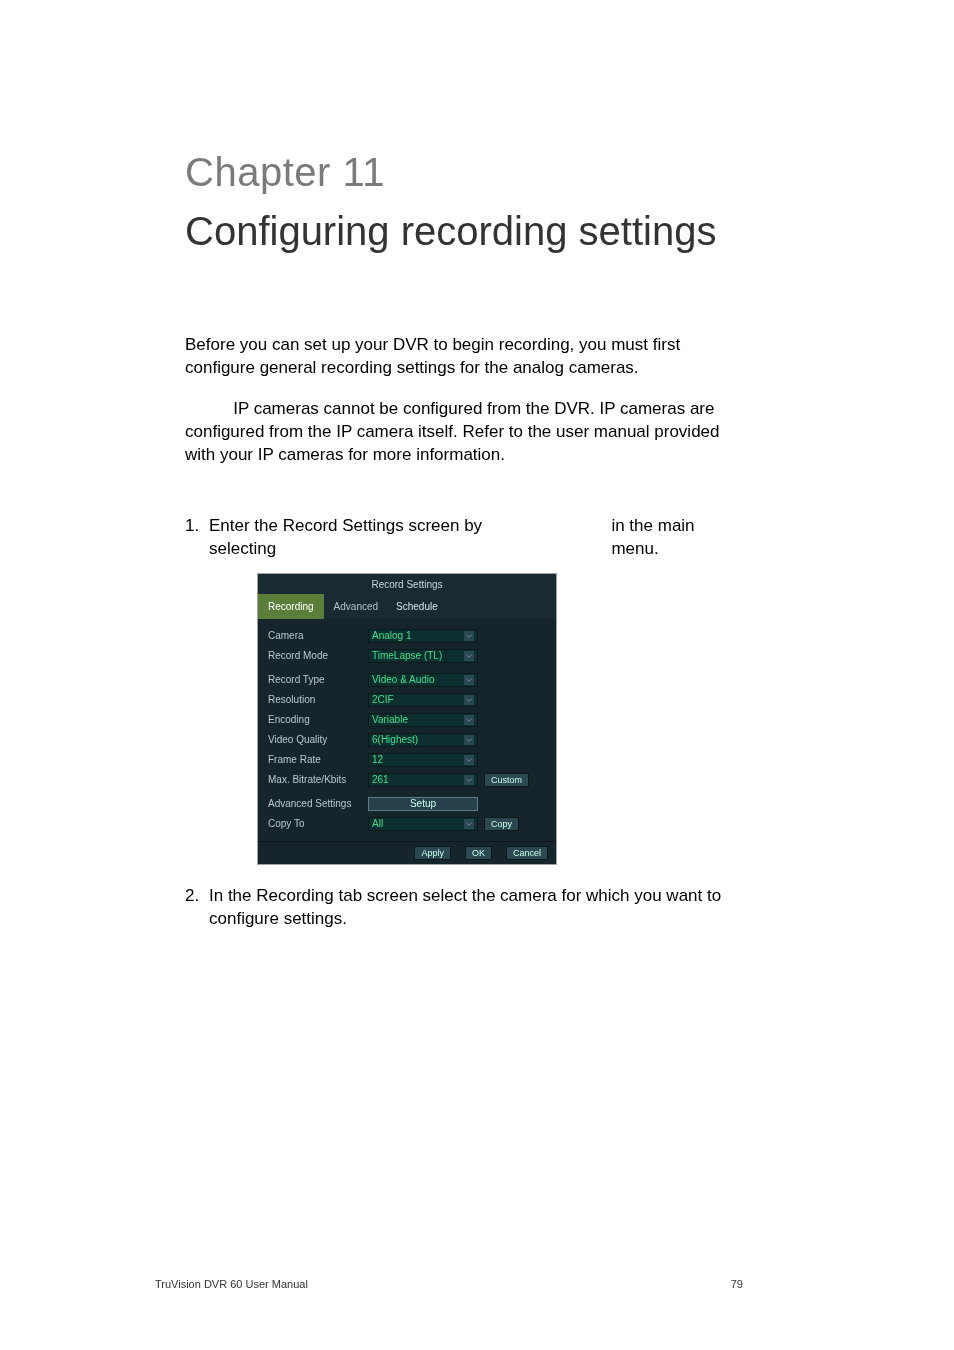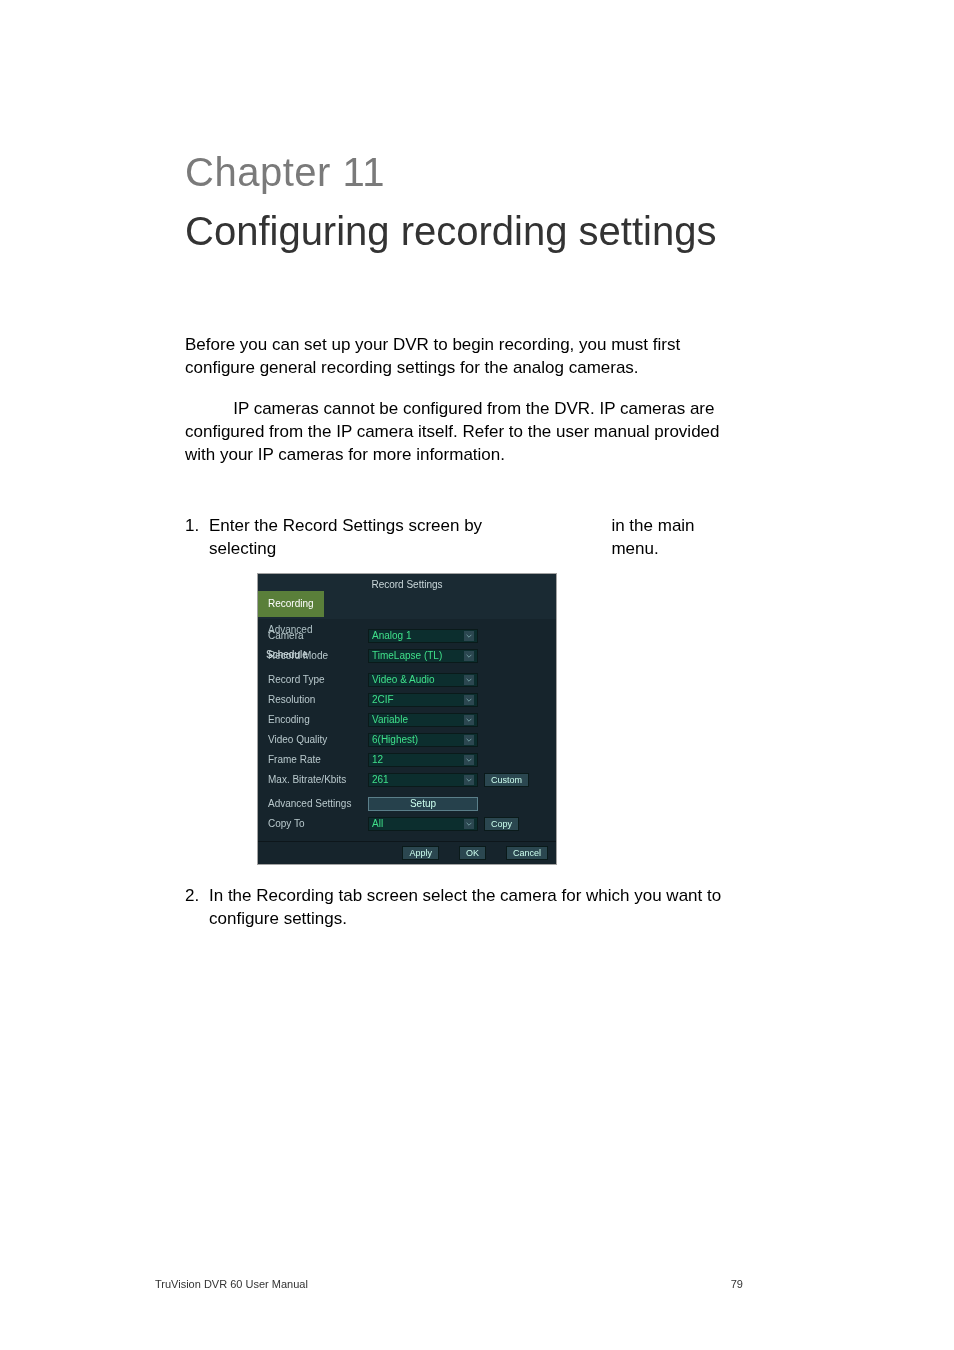--- a/index.html
+++ b/index.html
@@ -16,35 +16,35 @@
   .step { display: flex; font-size: 17px; line-height: 1.35; margin-top: 10px; }
   .step-num { width: 24px; flex: 0 0 24px; }
   .step-body { flex: 1; }
   .step-line1 { display: flex; }
   .record-word { font-weight: 700; color: transparent; padding: 0 4px; }
   .screenshot { margin: 12px 0 10px 48px; }
   .footer { position: absolute; bottom: 60px; left: 155px; right: 155px; display: flex; justify-content: space-between; font-size: 11px; color: #333; }
 
   
   .dvr { width: 300px; background: #1a2a33; color: #c9d6d9; border: 1px solid #a3a3a3; font-family: Arial, sans-serif; font-size: 10px; }
-  .dvr-top { display: flex; align-items: flex-start; height: 28px; flex-direction: column; }
+  .dvr-top { display: flex; align-items: flex-end; height: 28px; }
   .dvr-tab { padding: 6px 10px; color: #b0c2c6; }
   .dvr-tab.active { background: #5a7f3a; color: #fff; }
   .dvr-title { padding: 6px 8px; color: #d7e3e6; }
   .dvr-body { padding: 8px 10px 6px 10px; background: #16242c; }
   .dvr-row { display: flex; align-items: center; height: 18px; margin-bottom: 2px; }
   .dvr-row.gap { margin-top: 6px; }
   .dvr-label { width: 100px; color: #b9c9cd; }
   .dvr-field { flex: 0 0 110px; height: 14px; background: #0c2e2e; color: #3fe08a; display: flex; align-items: center; justify-content: space-between; padding: 0 3px; border: 1px solid #0a1a1a; }
   .dvr-dd { width: 10px; height: 10px; background: #2b4750; display: flex; align-items: center; justify-content: center; }
   .dvr-dd svg { width: 6px; height: 6px; }
   .dvr-btn { margin-left: 6px; height: 14px; padding: 0 6px; background: #2b4750; color: #cfe; border: 1px solid #0a1a1a; display: flex; align-items: center; font-size: 9px; }
   .dvr-setup { flex: 0 0 110px; height: 14px; border: 1px solid #5b7f8a; display: flex; align-items: center; justify-content: center; color: #cfe; background: #26414c; }
   .dvr-bottom { display: flex; justify-content: flex-end; gap: 4px; padding: 4px 8px; background: #16242c; border-top: 1px solid #0d161b; }
-  .dvr-bottom .dvr-btn { margin-left: 16px; }
+  .dvr-bottom .dvr-btn { margin-left: 10px; }
 </style>
 </head>
 <body>
 
 <div class="page">
 
   <div>
     <div class="chapter-label">Chapter 11</div>
     <div class="chapter-title">Configuring recording settings</div>
   </div>

